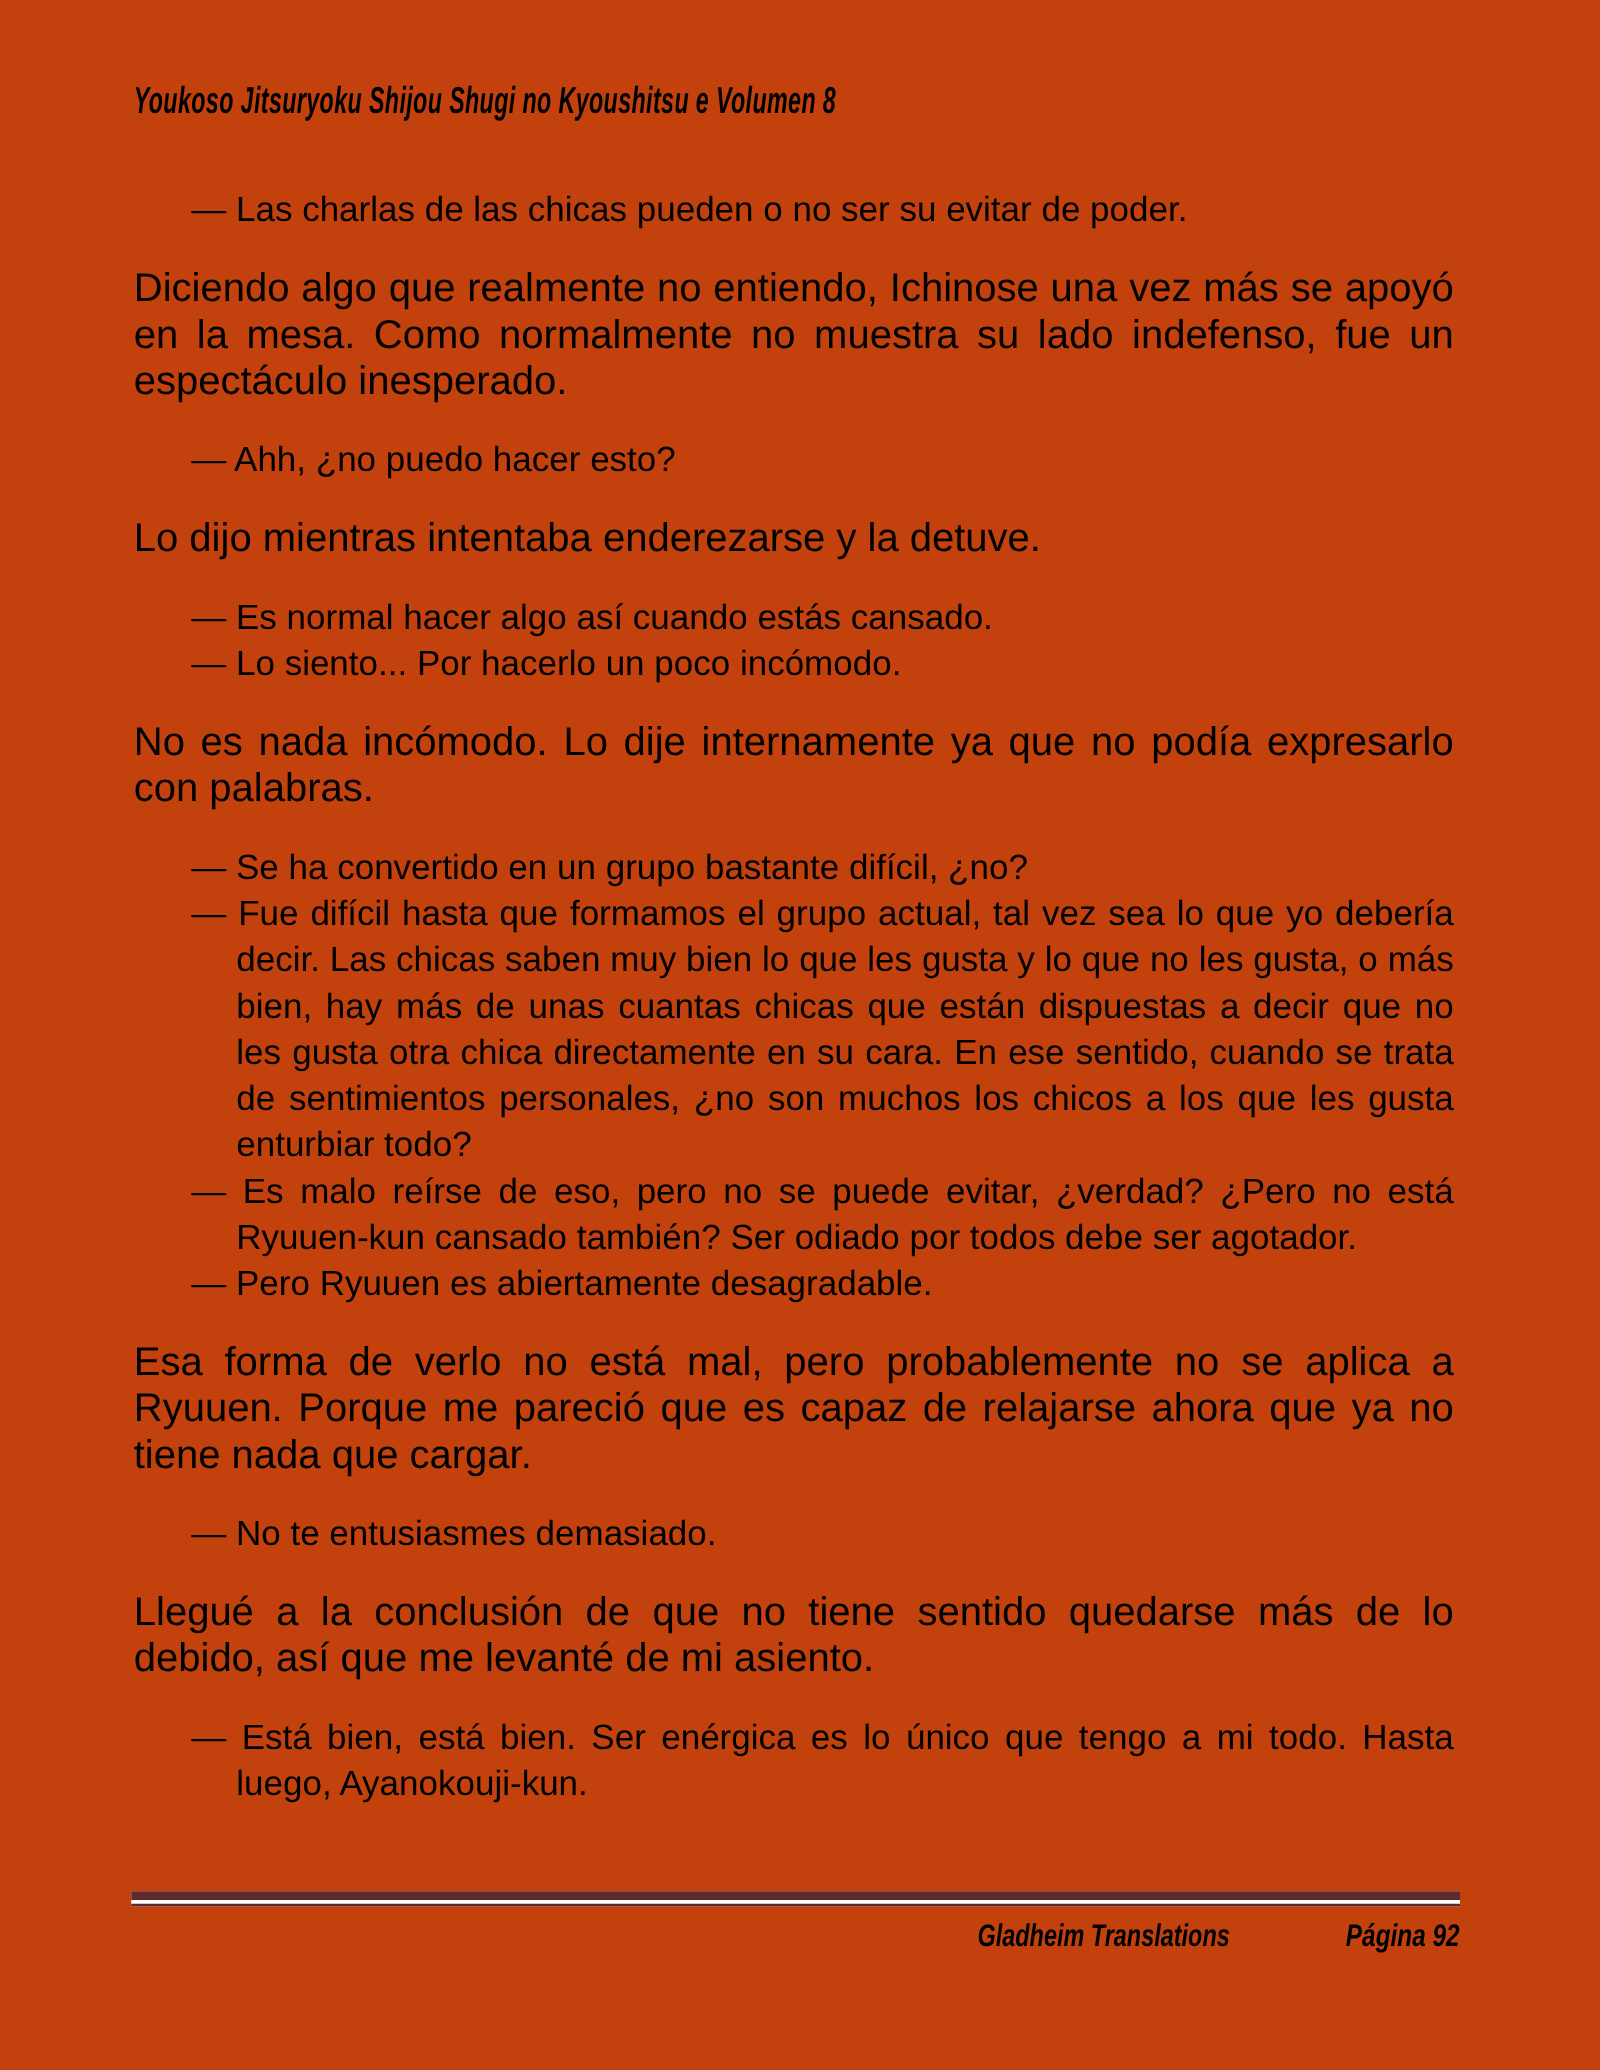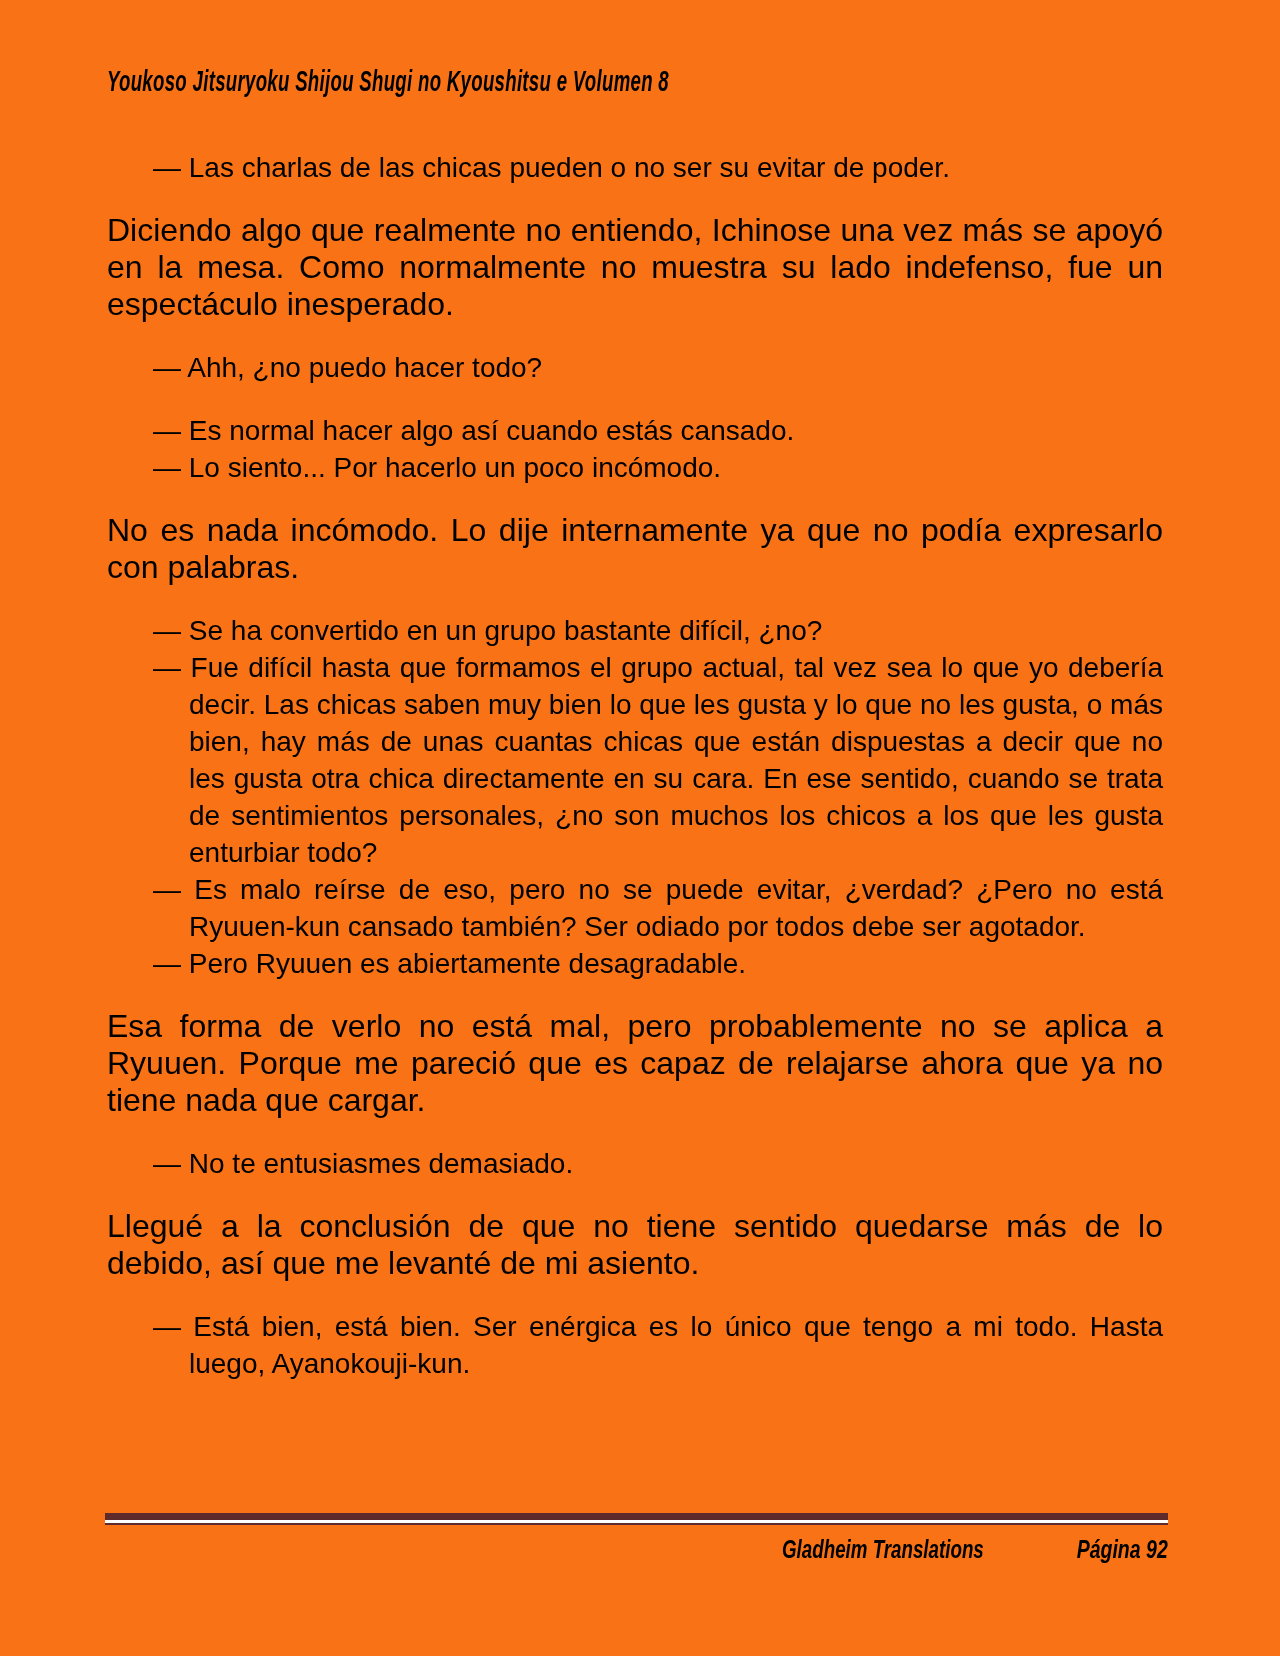--- a/index.html
+++ b/index.html
@@ -4,21 +4,21 @@
 <style>
   html, body {
     margin: 0;
     padding: 0;
     background: #ffffff;
   }
   .page {
     position: relative;
     width: 1280px;
     height: 1656px;
-    background: #f97316;
+    background: #c2410c;
     font-family: "Liberation Sans", sans-serif;
     color: #000000;
     overflow: hidden;
   }
   .content {
     position: absolute;
     left: 107px;
     top: 0;
     width: 1056px;
   }
@@ -98,22 +98,23 @@
   <div class="content">
 
     <h1 class="doc-title">Youkoso Jitsuryoku Shijou Shugi no Kyoushitsu e Volumen 8</h1>
 
     <div class="body-text">
 
       <p class="dialogue">— Las charlas de las chicas pueden o no ser su evitar de poder.</p>
 
       <p class="para">Diciendo algo que realmente no entiendo, Ichinose una vez más se apoyó en la mesa. Como normalmente no muestra su lado indefenso, fue un espectáculo inesperado.</p>
 
-      <p class="dialogue">— Ahh, ¿no puedo hacer todo?</p>
+      <p class="dialogue">— Ahh, ¿no puedo hacer esto?</p>
 
+      <p class="para">Lo dijo mientras intentaba enderezarse y la detuve.</p>
 
       <div class="dialogue-group">
         <p class="dialogue">— Es normal hacer algo así cuando estás cansado.</p>
         <p class="dialogue">— Lo siento... Por hacerlo un poco incómodo.</p>
       </div>
 
       <p class="para">No es nada incómodo. Lo dije internamente ya que no podía expresarlo con palabras.</p>
 
       <div class="dialogue-group">
         <p class="dialogue">— Se ha convertido en un grupo bastante difícil, ¿no?</p>

